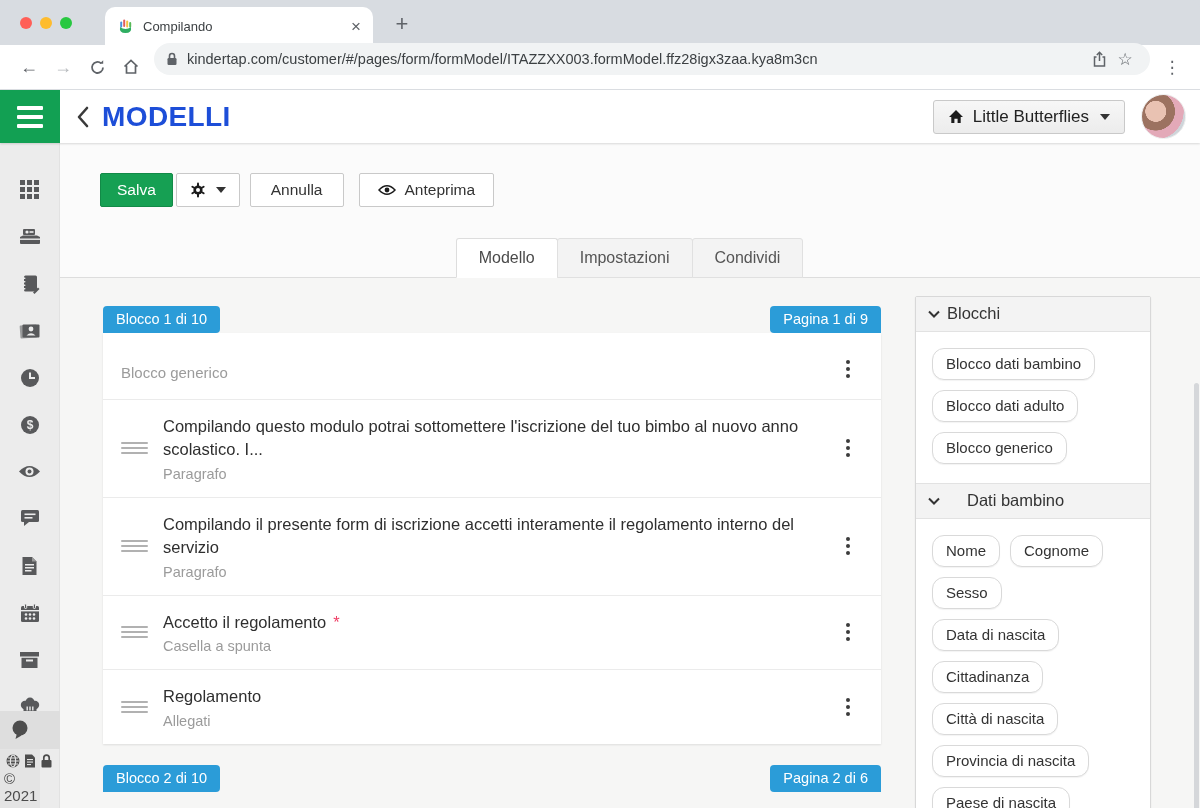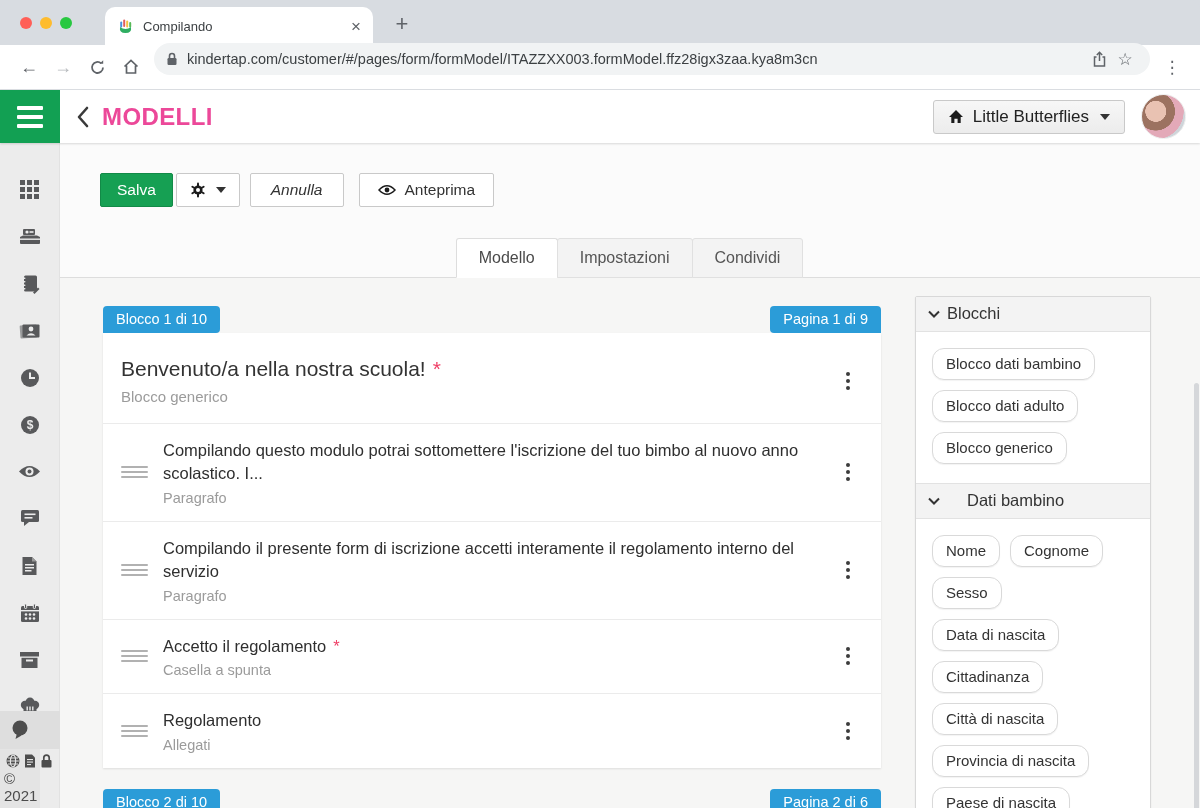--- a/index.html
+++ b/index.html
@@ -23,21 +23,21 @@
   .omnibox .url { font-size:14.5px; color:#3c4043; margin-left:9px; flex:1; white-space:nowrap; overflow:hidden; }
   .omni-ic { width:26px; height:26px; display:flex; align-items:center; justify-content:center; color:#5f6368; }
   .star { font-size:17px; }
   .menu-dots { font-size:17px; color:#5f6368; width:28px; text-align:center; }
 
   
   .app-header { position:absolute; top:90px; left:0; right:0; height:53px; background:#fff; box-shadow:0 1px 2px rgba(0,0,0,.14); z-index:6; display:flex; align-items:center; }
   .burger { width:60px; height:53px; background:#12a053; display:flex; flex-direction:column; align-items:center; justify-content:center; gap:5px; flex:none; }
   .burger i { width:26px; height:4px; background:#fff; border-radius:1px; display:block; }
   .back-chevron { margin-left:16px; display:flex; align-items:center; }
-  .page-title { font-size:24px; font-weight:700; color:#ec4899; letter-spacing:.4px; margin-left:12px; }
+  .page-title { font-size:28px; font-weight:700; color:#1d4ed8; letter-spacing:.4px; margin-left:12px; }
   .hdr-right { margin-left:auto; display:flex; align-items:center; gap:16px; padding-right:14px; }
   .school-btn { height:34px; background:linear-gradient(#f7f7f7,#ececec); border:1px solid #c9c9c9; border-radius:3px; display:flex; align-items:center; padding:0 14px; gap:9px; font-size:17px; color:#222; }
   .caret-down { width:0; height:0; border-left:5px solid transparent; border-right:5px solid transparent; border-top:6px solid #333; margin-left:2px; }
   .avatar { width:45px; height:45px; border-radius:50%; background:radial-gradient(circle at 32% 38%, #e9c2b2 0 26%, #9c7260 27% 48%, #e3a9b8 49% 70%, #cfd5da 71%); border:1px solid #eee; }
 
   
   .sidebar { position:absolute; top:143px; left:0; bottom:0; width:60px; background:#ececec; border-right:1px solid #e2e2e2; }
   .side-icons { display:flex; flex-direction:column; align-items:center; padding-top:23px; }
   .side-ic { width:60px; height:47px; display:flex; align-items:center; justify-content:center; }
   .side-bottom { position:absolute; bottom:0; left:0; width:40px; }
@@ -46,21 +46,21 @@
   .copyright { font-size:15px; color:#4c4c4c; padding:0 0 4px 4px; background:#e4e4e4; }
 
   
   .main { position:absolute; top:143px; left:60px; right:0; bottom:0; background:#f6f6f5; }
   .actionbar { background:#fbfbfb; padding-top:30px; }
   .btn-row { display:flex; align-items:center; padding-left:40px; }
   .btn { height:34px; display:flex; align-items:center; font-size:15.5px; border-radius:2px; padding:0 16px; }
   .btn-save { background:#16a053; color:#fff; border:1px solid #128a47; }
   .btn-gear { background:#fff; border:1px solid #c9c9c9; margin-left:3px; gap:8px; padding:0 13px; }
   .btn-plain { background:#fff; border:1px solid #c9c9c9; color:#333; }
-  .btn-annulla { margin-left:10px; padding:0 20px;font-style:italic; }
+  .btn-annulla { margin-left:10px; padding:0 20px; }
   .btn-preview { margin-left:15px; gap:9px; padding:0 18px; }
   .tabs-row { display:flex; justify-content:center; border-bottom:1px solid #ddd; margin-top:30px; }
   .ftab { font-size:16px; color:#555; padding:10px 22px; border:1px solid #e0e0e0; background:#f3f3f3; border-radius:3px 3px 0 0; margin:0 0 0 -1px; position:relative; bottom:-1px; }
   .ftab.active { background:#fff; border-color:#ddd; border-bottom-color:#fff; color:#4a4a4a; }
 
   .canvas { padding:28px 0 0 43px; position:relative; }
   .block { width:778px; }
   .badge-row { display:flex; justify-content:space-between; }
   .badge { background:#2b9cd8; color:#fff; font-size:14.5px; padding:5px 13px 6px; }
   .badge-left { border-radius:4px 4px 4px 0; }
@@ -363,21 +363,20 @@
     <div class="canvas">
 
       <div class="block">
         <div class="badge-row">
           <span class="badge badge-left">Blocco 1 di 10</span>
           <span class="badge badge-right">Pagina 1 di 9</span>
         </div>
         <div class="card">
           <div class="card-header">
             <div class="texts">
-              <div class="block-title"><span>Benvenuto/a nella nostra scuola!</span><span class="req">*</span></div>
               <div class="block-sub">Blocco generico</div>
             </div>
             <div class="kebab">
                 <i></i>
                 <i></i>
                 <i></i>
               </div>
           </div>
 
           <div class="frow">

